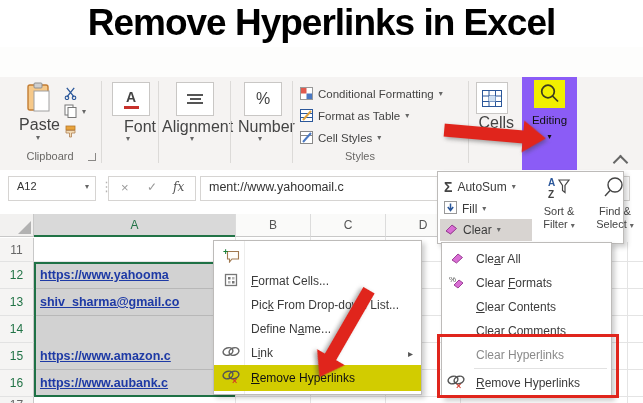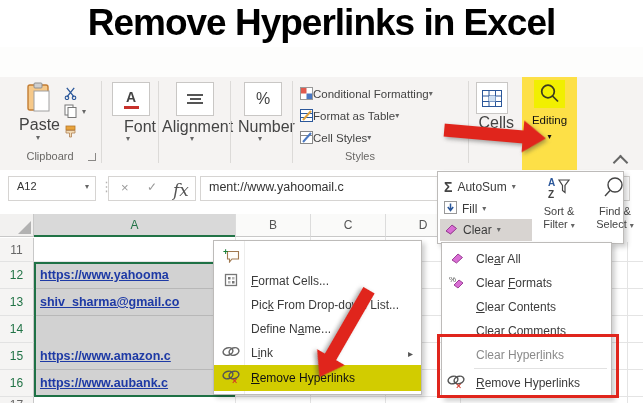--- a/index.html
+++ b/index.html
@@ -19,24 +19,24 @@
   .share-btn{position:absolute;left:592px;top:50px;width:32px;height:25px;border:1px solid #c8c6c4;
              border-radius:2px;background:#fff;display:flex;align-items:center;justify-content:center;}
   
   .ribbon{top:77px;left:0;width:643px;height:93px;background:#f5f3f2;border-bottom:1px solid #dfdddb;}
   .rdiv{position:absolute;top:81px;width:1px;height:82px;background:#dcdad8;}
   .biglabel{position:absolute;font-size:16px;color:#444;text-align:right;}
   .caret{font-size:8px;color:#666;line-height:8px;}
   .iconbox{position:absolute;width:36px;height:32px;background:#fff;border:1px solid #c9c7c5;
            display:flex;align-items:center;justify-content:center;}
   .grouplabel{position:absolute;top:150px;font-size:11px;color:#6a6866;text-align:center;}
-  .styles-row{position:absolute;left:300px;height:20px;display:flex;align-items:center;
+  .styles-row{position:absolute;left:300px;height:20px;display:flex;align-items:center;gap:5px;
               font-size:11.5px;color:#444;white-space:nowrap;}
   .launcher{position:absolute;width:7px;height:7px;border-right:1.5px solid #8a8886;border-bottom:1.5px solid #8a8886;}
-  .editing-block{position:absolute;left:522px;top:77px;width:55px;height:93px;background:#fde047;text-align:center;}
+  .editing-block{position:absolute;left:522px;top:77px;width:55px;height:93px;background:#8b5cf6;text-align:center;}
   .bright-sq{position:absolute;left:12px;top:3px;width:31px;height:28px;background:#f1ef00;
              display:flex;align-items:center;justify-content:center;}
   .chev{position:absolute;left:615px;top:157px;width:9px;height:9px;border-left:2px solid #666;
         border-top:2px solid #666;transform:rotate(45deg);}
   
   .fbar{top:170px;left:0;width:643px;height:37px;background:#fff;}
   .fbox{position:absolute;top:176px;height:25px;border:1px solid #d6d4d2;background:#fff;box-sizing:border-box;}
   
   .hdrcell{position:absolute;top:214px;height:23px;line-height:23px;text-align:center;font-size:12px;
            box-sizing:border-box;}
@@ -243,21 +243,21 @@
 
   <div class="abs fbar"></div>
   <div class="fbox" style="left:8px;width:88px;">
     <span style="position:absolute;left:8px;top:3px;font-size:11px;color:#333;">A12</span>
     <span style="position:absolute;right:6px;top:5px;font-size:8px;color:#666;">▾</span>
   </div>
   <span class="abs" style="left:100px;top:179px;font-size:13px;color:#b5b3b1;">⋮</span>
   <div class="fbox" style="left:108px;width:88px;">
     <span style="position:absolute;left:12px;top:3px;font-size:13px;color:#9a9a9a;">×</span>
     <span style="position:absolute;left:38px;top:3px;font-size:12px;color:#9a9a9a;">✓</span>
-    <span style="position:absolute;left:64px;top:3px;font-size:17px;color:#555;font-style:italic;font-family:'DejaVu Serif',serif;">fx</span>
+    <span style="position:absolute;left:64px;top:3px;font-size:12px;color:#555;font-style:italic;font-family:'DejaVu Serif',serif;">fx</span>
   </div>
   <div class="fbox" style="left:200px;width:430px;overflow:hidden;">
     <span style="position:absolute;left:8px;top:3px;font-size:12.5px;color:#333;white-space:nowrap;">ment://www.yahoomail.c</span>
   </div>
 
   <div class="hdrcell" style="left:0;width:34px;background:#f2f1f0;border-right:1px solid #c8c8c8;border-bottom:1px solid #c8c8c8;">
     <span style="position:absolute;right:2px;bottom:2px;width:0;height:0;border-left:13px solid transparent;border-bottom:13px solid #b2b2b2;"></span>
   </div>
   <div class="hdrcell" style="left:34px;width:201px;background:#d9d9d9;color:#217346;border-bottom:2px solid #217346;">A</div>
   <div class="hdrcell" style="left:235px;width:75px;background:#fafaf9;color:#555;border-bottom:1px solid #c8c8c8;border-left:1px solid #dcdcdc;">B</div>

